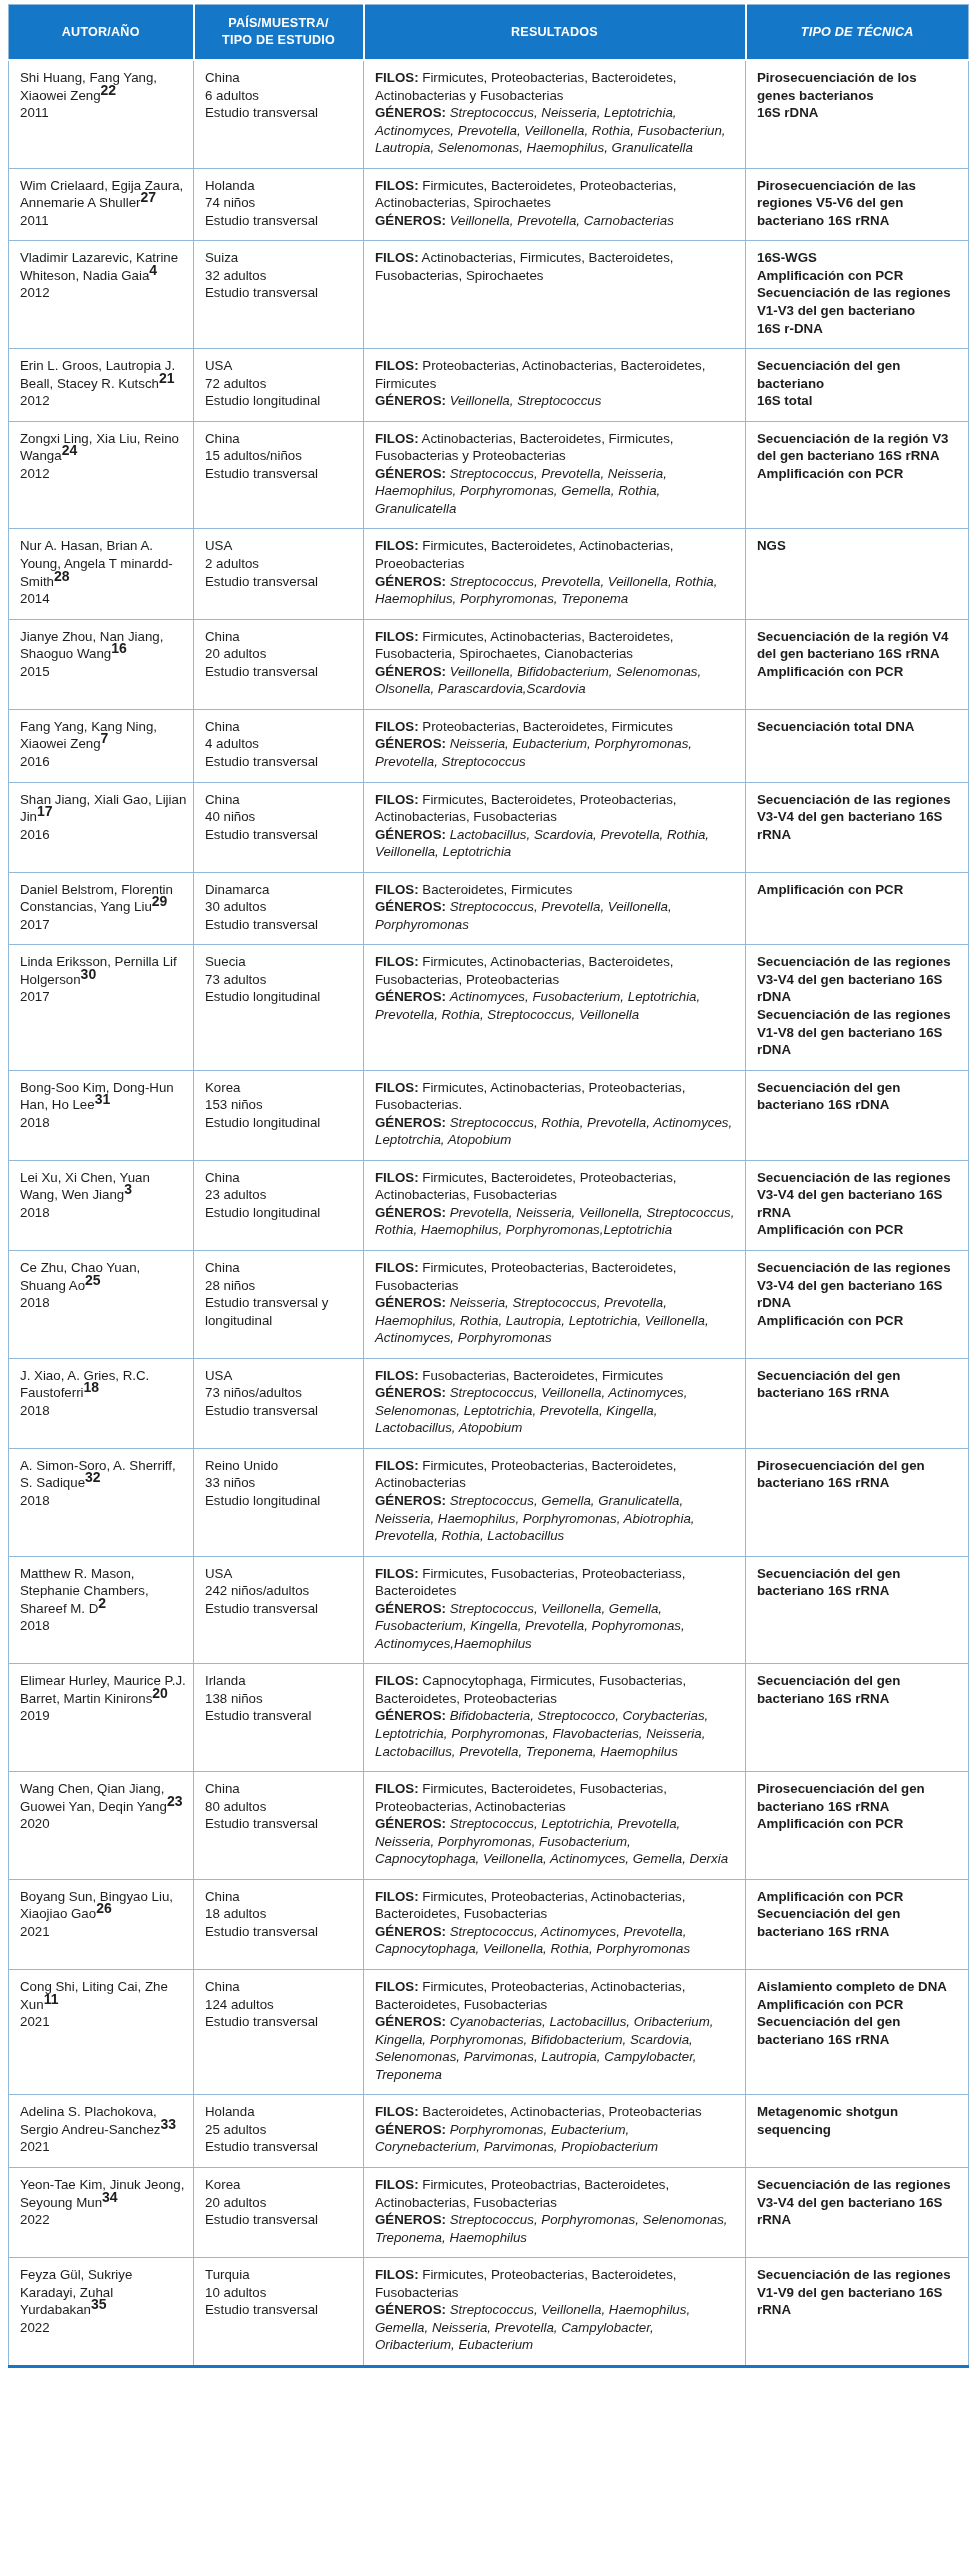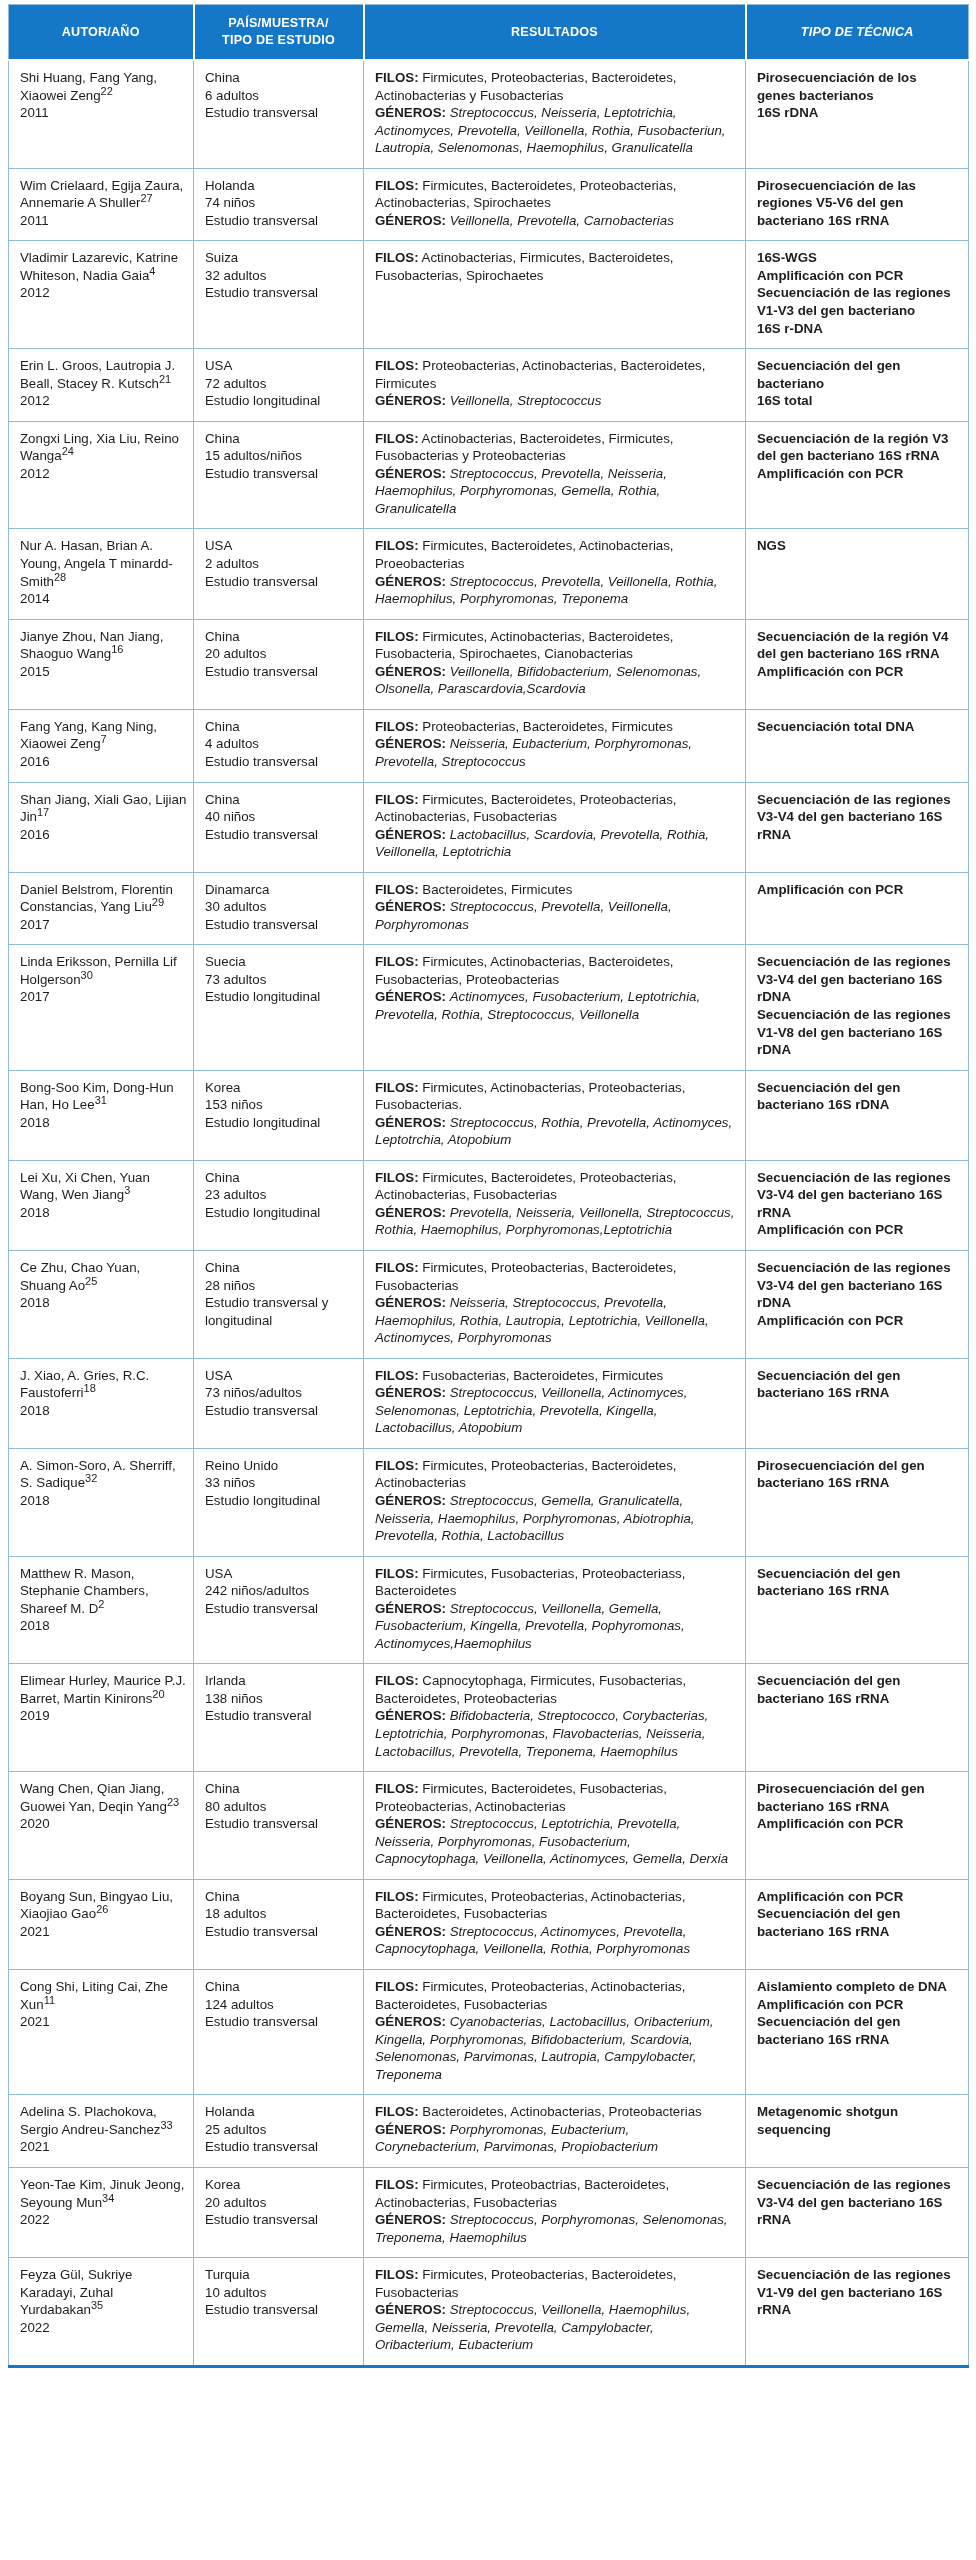--- a/index.html
+++ b/index.html
@@ -41,21 +41,21 @@
   }
   thead th:last-child{border-right:none;font-style:italic;}
   tbody td{
     border:1px solid var(--border);
     vertical-align:top;
     padding:8px 10px 11px 11px;
     font-size:13.3px;
     line-height:1.32;
   }
   td.c-author{padding-right:6px;}
-  sup{font-size:11px;line-height:0;vertical-align:super;}
+  sup{font-size:14px;line-height:0;vertical-align:super;font-weight:bold;}
   .lbl{font-weight:bold;}
   .res-line i{font-style:italic;}
   .c-tech div{margin:0;font-weight:bold;}
 </style>
 </head>
 <body>
 
 <table>
   <colgroup>
     <col style="width:185px">

